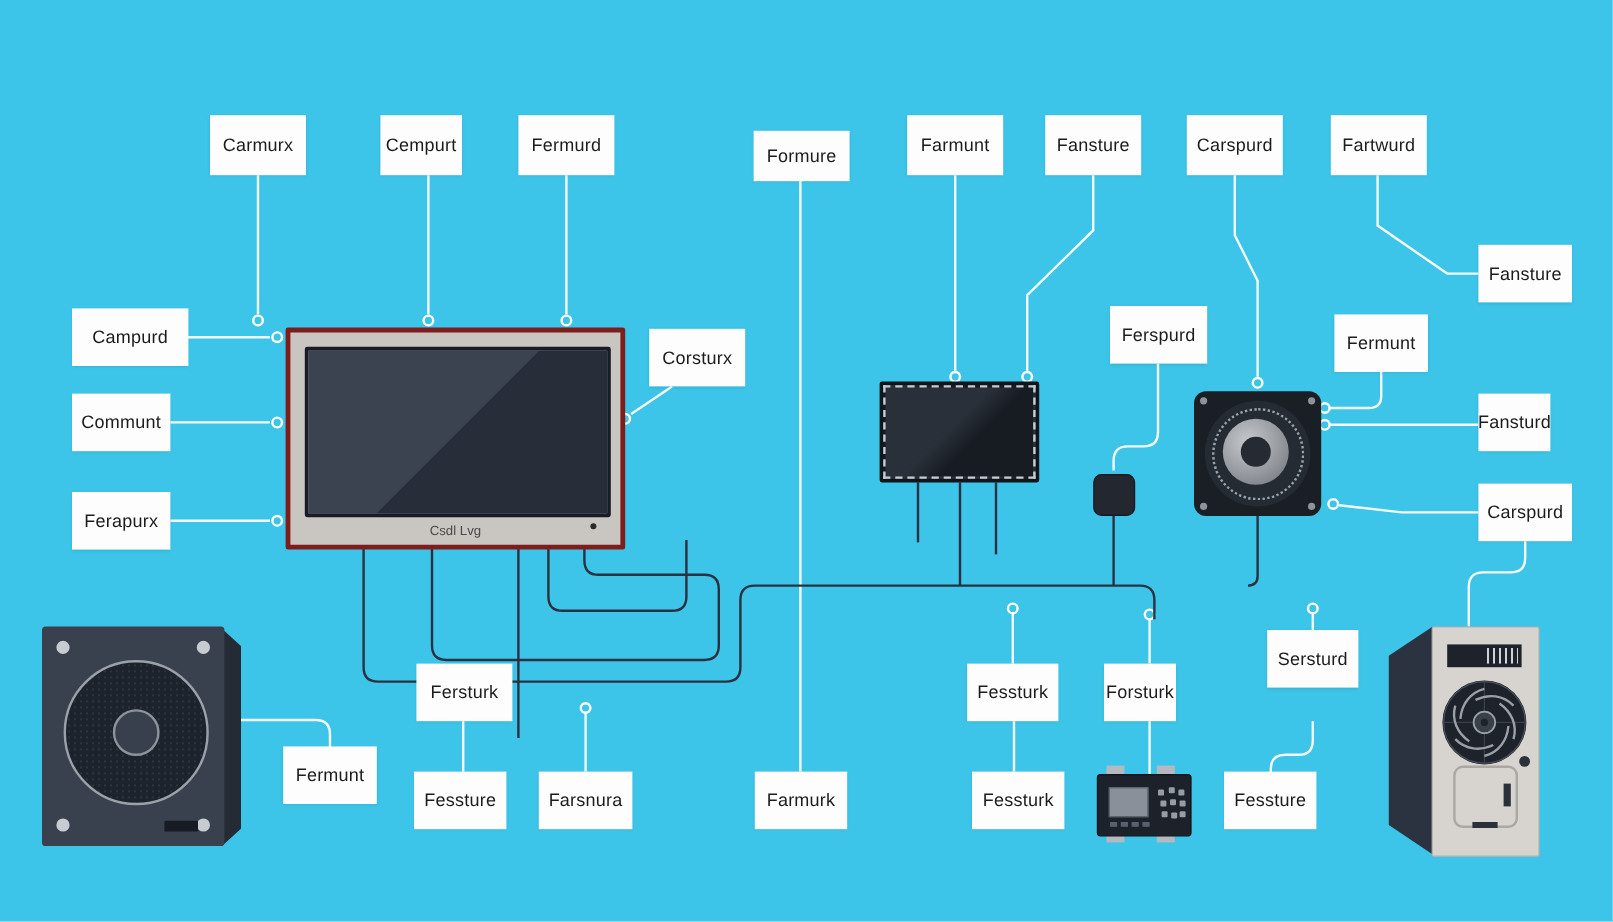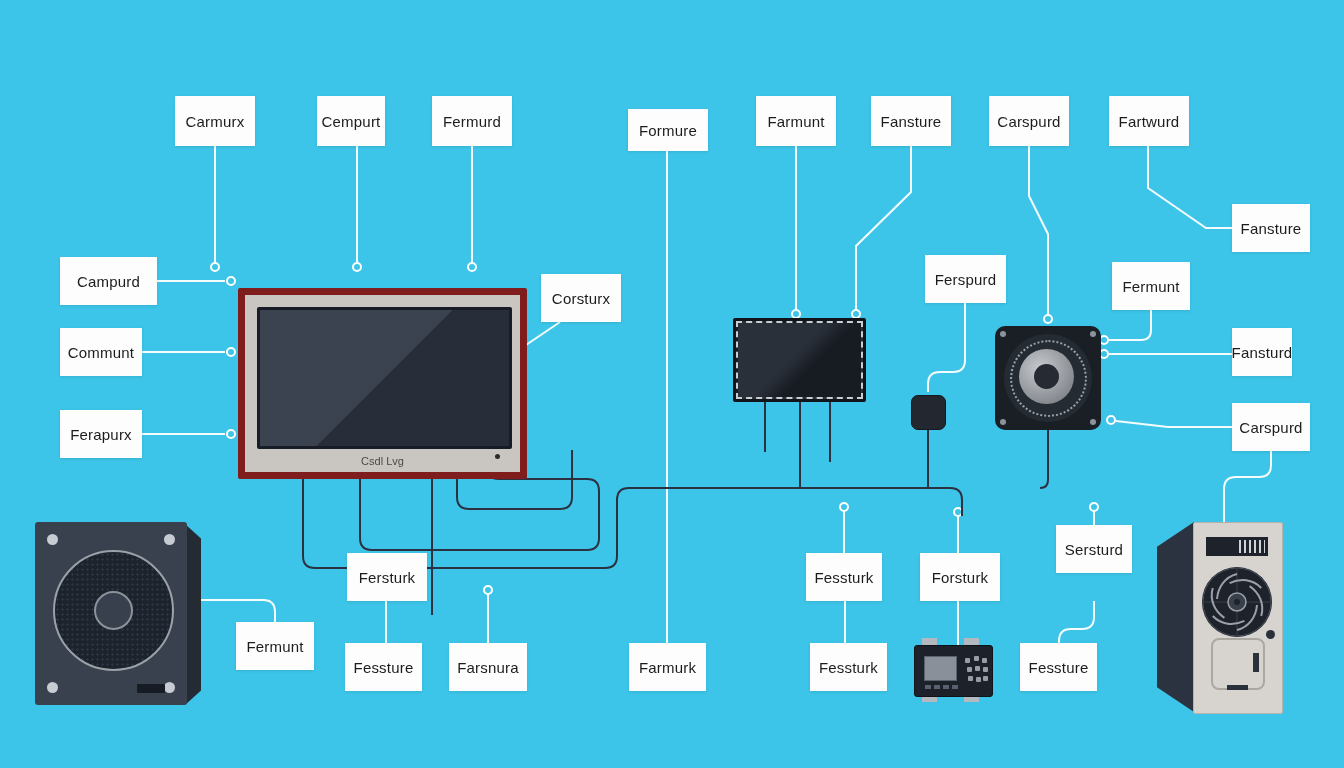--- a/index.html
+++ b/index.html
@@ -7,21 +7,21 @@
          font-family:"Liberation Sans",sans-serif;}
   svg.wires{position:absolute;left:0;top:0;z-index:1;}
   .wl{stroke:#ffffff;stroke-width:2;fill:none;opacity:.95;}
   .dl{stroke:#2b3140;stroke-width:2;fill:none;}
   .ring{fill:#3cc5e8;stroke:#ffffff;stroke-width:2;}
   .lbl{position:absolute;background:#fdfdfd;display:flex;align-items:center;justify-content:center;
        z-index:3;box-shadow:0 1px 3px rgba(0,0,0,.10);height:48px;}
   .lbl span{font-size:15px;color:#1c1c1c;letter-spacing:.2px;}
   .dev{position:absolute;z-index:2;}
   
-  .monitor{left:238px;top:288px;width:275px;height:177px;background:#c9c5c0;border:7px solid #7f1d1d;
+  .monitor{left:238px;top:273px;width:275px;height:177px;background:#c9c5c0;border:4px solid #7f1d1d;
            border-radius:2px;}
   .monitor .screen{position:absolute;left:12px;top:12px;width:249px;height:136px;
     background:linear-gradient(135deg,#3b4351 0 49.8%,#272d39 50.2% 100%);
     border:3px solid #171c26;border-radius:2px;}
   .monitor .brand{position:absolute;left:0;right:0;bottom:5px;text-align:center;font-size:11px;color:#4a4a4a;}
   .monitor .pwr{position:absolute;right:20px;bottom:13px;width:5px;height:5px;border-radius:50%;background:#2b2b2b;}
   
   .spk-side{left:185px;top:524px;width:16px;height:181px;background:#252b35;
             clip-path:polygon(0 0,100% 8%,100% 92%,0 100%);}
   .speaker{left:35px;top:522px;width:152px;height:183px;background:#3a414e;border-radius:3px;}
@@ -269,21 +269,21 @@
   <div class="lbl" style="left:1232px;top:403px;width:78px">
       <span>Carspurd</span>
     </div>
 
   <div class="lbl" style="left:347px;top:553px;width:80px">
       <span>Fersturk</span>
     </div>
   <div class="lbl" style="left:806px;top:553px;width:76px">
       <span>Fessturk</span>
     </div>
-  <div class="lbl" style="left:920px;top:553px;width:80px">
+  <div class="lbl" style="left:920px;top:553px;width:60px">
       <span>Forsturk</span>
     </div>
   <div class="lbl" style="left:1056px;top:525px;width:76px">
       <span>Sersturd</span>
     </div>
 
   <div class="lbl" style="left:236px;top:622px;width:78px">
       <span>Fermunt</span>
     </div>
   <div class="lbl" style="left:345px;top:643px;width:77px">

